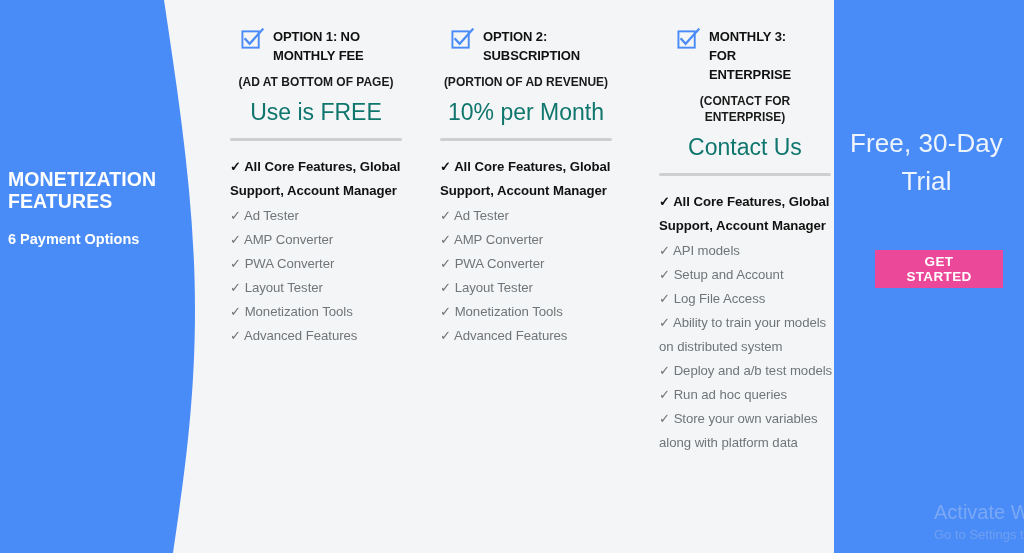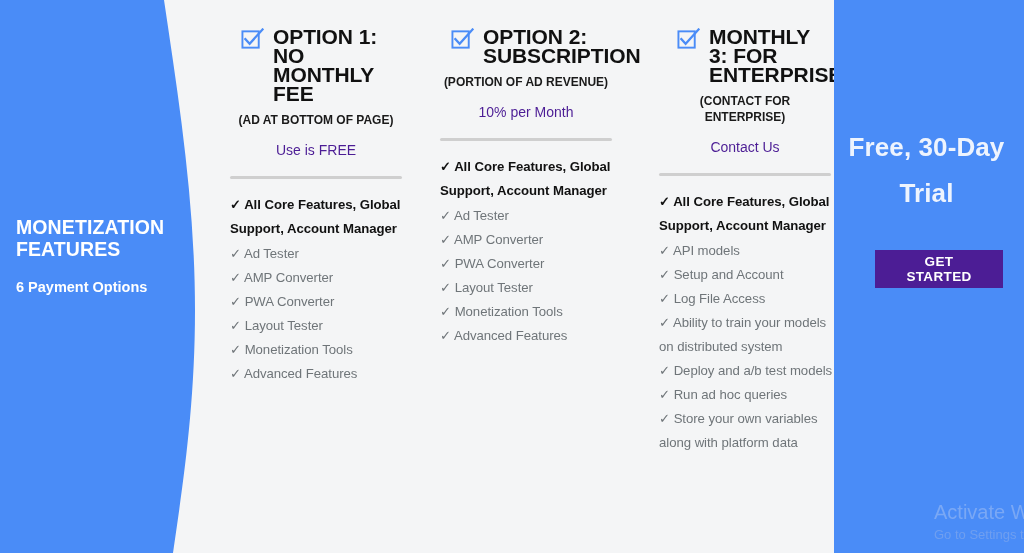--- a/index.html
+++ b/index.html
@@ -26,25 +26,24 @@
   
   .left-panel-svg {
     position: absolute;
     left: 0;
     top: 0;
     width: 210px;
     height: 553px;
   }
   .left-text {
     position: absolute;
-    left: 16px;
+    left: 8px;
     top: 168px;
     width: 180px;
     z-index: 3;
-    margin-top: 48px;
   }
   .left-title {
     color: #ffffff;
     font-weight: bold;
     font-size: 19.5px;
     line-height: 22px;
     letter-spacing: 0.1px;
     margin: 0;
   }
   .left-sub {
@@ -77,43 +76,43 @@
     align-items: flex-start;
     justify-content: center;
     gap: 9px;
     padding-top: 27px;
   }
   .checkbox-icon {
     flex: 0 0 auto;
     margin-top: 1px;
   }
   .col-title {
-    font-size: 21px;
+    font-size: 13px;
     font-weight: bold;
     color: #111111;
     line-height: 19px;
     letter-spacing: -0.1px;
     text-align: left;
     max-width: 118px;
   }
   .col-3 .col-title { max-width: 104px; }
 
   .col-note {
     text-align: center;
     font-size: 12px;
     font-weight: bold;
     color: #1a1a1a;
     line-height: 16px;
     margin-top: 9px;
     padding: 0 4px;
   }
   .col-price {
     text-align: center;
-    font-size: 14px;
-    color: #4c1d95;
+    font-size: 23px;
+    color: #0f766e;
     line-height: 25px;
     margin-top: 10px;
     font-weight: normal;
   }
   .col-rule {
     height: 3px;
     background: #cfcfcf;
     border-radius: 2px;
     margin: 13px 4px 0 4px;
   }
@@ -142,33 +141,33 @@
     position: absolute;
     left: 834px;
     top: 0;
     width: 190px;
     height: 553px;
     background: #4a8cf7;
   }
   .right-title {
     color: #eef4fe;
     font-size: 26px;
-    line-height: 46px;
+    line-height: 38px;
     text-align: center;
     padding: 124px 9px 0 4px;
-    font-weight: bold;
+    font-weight: normal;
     letter-spacing: 0.1px;
   }
   .cta-button {
     position: absolute;
     left: 41px;
     top: 250px;
     width: 128px;
     height: 38px;
-    background: #4c1d95;
+    background: #ec4899;
     color: #ffffff;
     border: none;
     font-family: "Liberation Sans", sans-serif;
     font-size: 13.5px;
     font-weight: bold;
     letter-spacing: 0.35px;
     cursor: pointer;
     display: flex;
     align-items: center;
     justify-content: center;

